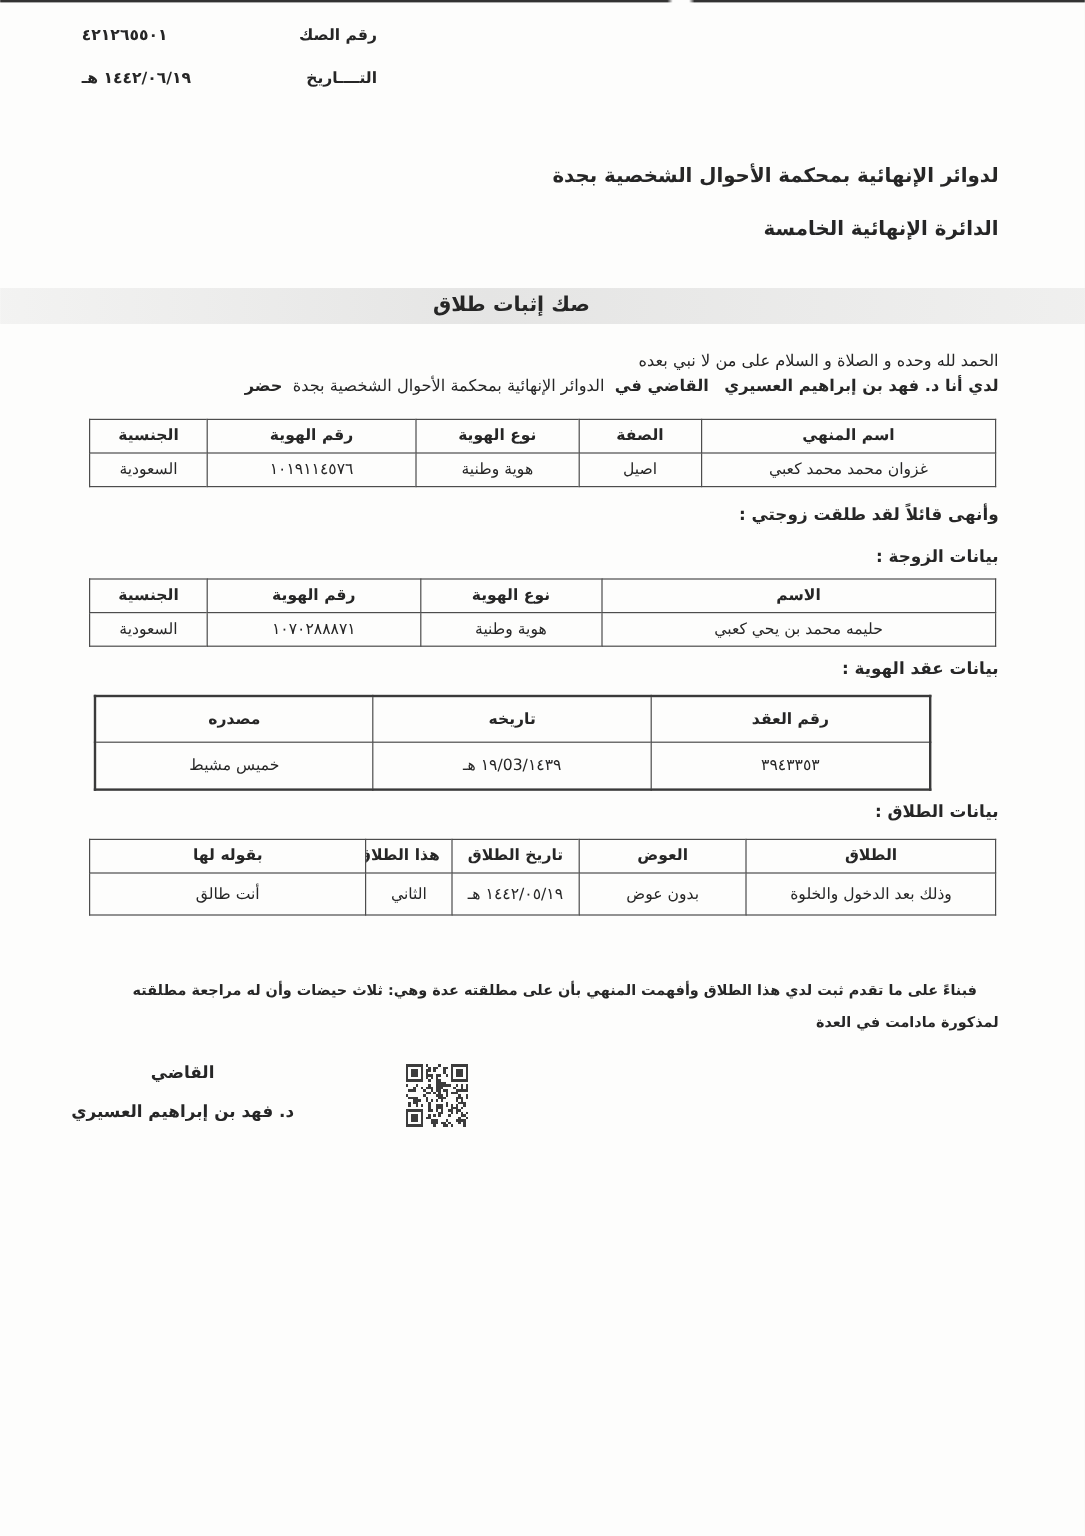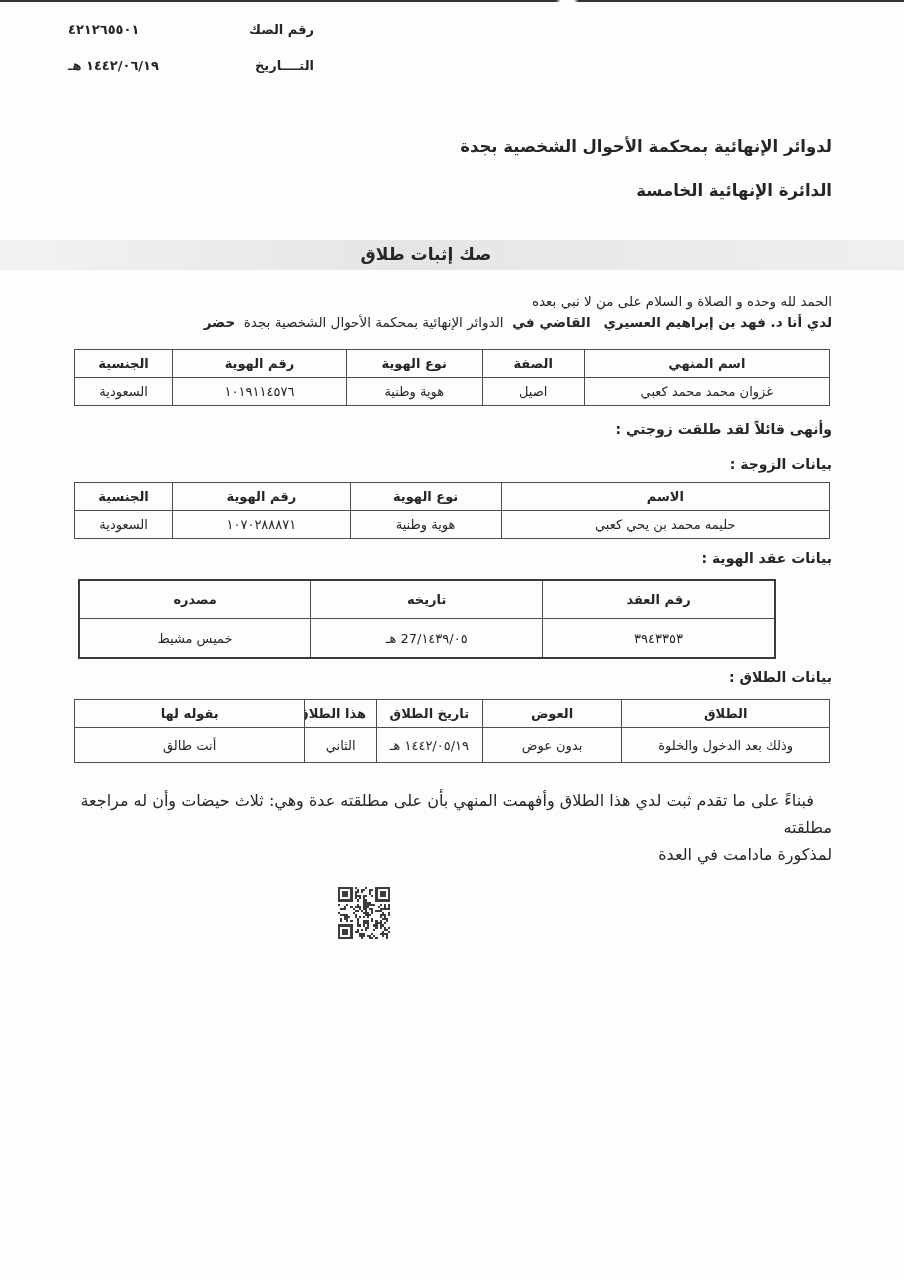--- a/index.html
+++ b/index.html
@@ -40,21 +40,21 @@
   .tbl3 table.doc{border:2.5px solid #3a3a3a;}
   .tbl3 th{height:37px;} .tbl3 td{height:38px;}
   .tbl4{top:699px;}  .tbl4 th{height:27px;} .tbl4 td{height:34px;}
   
   .stmt{position:absolute;right:72px;text-align:right;font-size:14px;font-weight:bold;}
   .declaration{top:421px;}
   .wife-label{top:456px;margin-left:19px;}
   .marriage-label{top:550px;}
   .divorce-label{top:669px;}
   
-  .ruling{position:absolute;top:787px;right:72px;left:72px;text-align:right;font-weight:normal;font-size:16px;line-height:27px;}
+  .ruling{position:absolute;top:812px;right:72px;left:72px;text-align:right;font-weight:bold;font-size:12px;line-height:27px;}
   .ruling .indent{display:inline-block;width:18px;}
   .closing{position:absolute;top:853px;right:74px;font-weight:bold;font-size:13.5px;}
   
   .signature{position:absolute;top:886px;left:52px;width:200px;text-align:center;font-weight:bold;font-size:14px;}
   .signature .judge-name{margin-top:17px;white-space:nowrap;}
   .qr{position:absolute;top:886px;left:338px;width:52px;height:54px;}
   .qr svg{width:100%;height:100%;fill:#3c3c3c;}
 </style>
 </head>
 <body>
@@ -156,21 +156,21 @@
           <col style="width:33.3%">
         </colgroup>
       <tbody>
           <tr>
         <th>رقم العقد</th>
         <th>تاريخه</th>
         <th>مصدره</th>
       </tr>
       <tr>
         <td>٣٩٤٣٣٥٣</td>
-        <td>١٤٣٩/٠٥/27 هـ</td>
+        <td>١٤٣٩/03/١٩ هـ</td>
         <td>خميس مشيط</td>
       </tr>
     </tbody>
       </table>
   </div>
 
   <div class="stmt divorce-label">بيانات الطلاق :</div>
   <div class="tbl-wrap tbl4">
     <table class="doc">
       <colgroup>
@@ -390,13 +390,17 @@
           <rect x="23" y="23" width="1" height="1"></rect>
           <rect x="11" y="24" width="1" height="1"></rect>
           <rect x="15" y="24" width="1" height="1"></rect>
           <rect x="16" y="24" width="1" height="1"></rect>
           <rect x="18" y="24" width="1" height="1"></rect>
           <rect x="23" y="24" width="1" height="1"></rect>
         </g>
     </svg>
   </div>
 
+  <div class="signature">
+    <div>القاضي</div>
+    <div class="judge-name">د. فهد بن إبراهيم العسيري</div>
+  </div>
 </div>
 
 </body></html>

